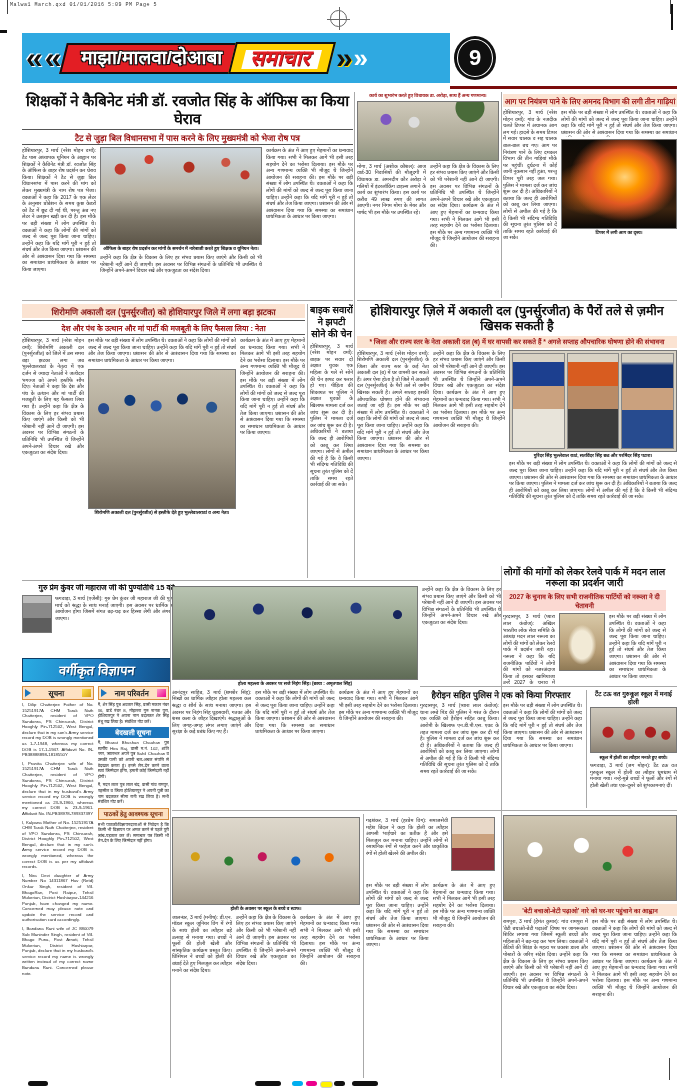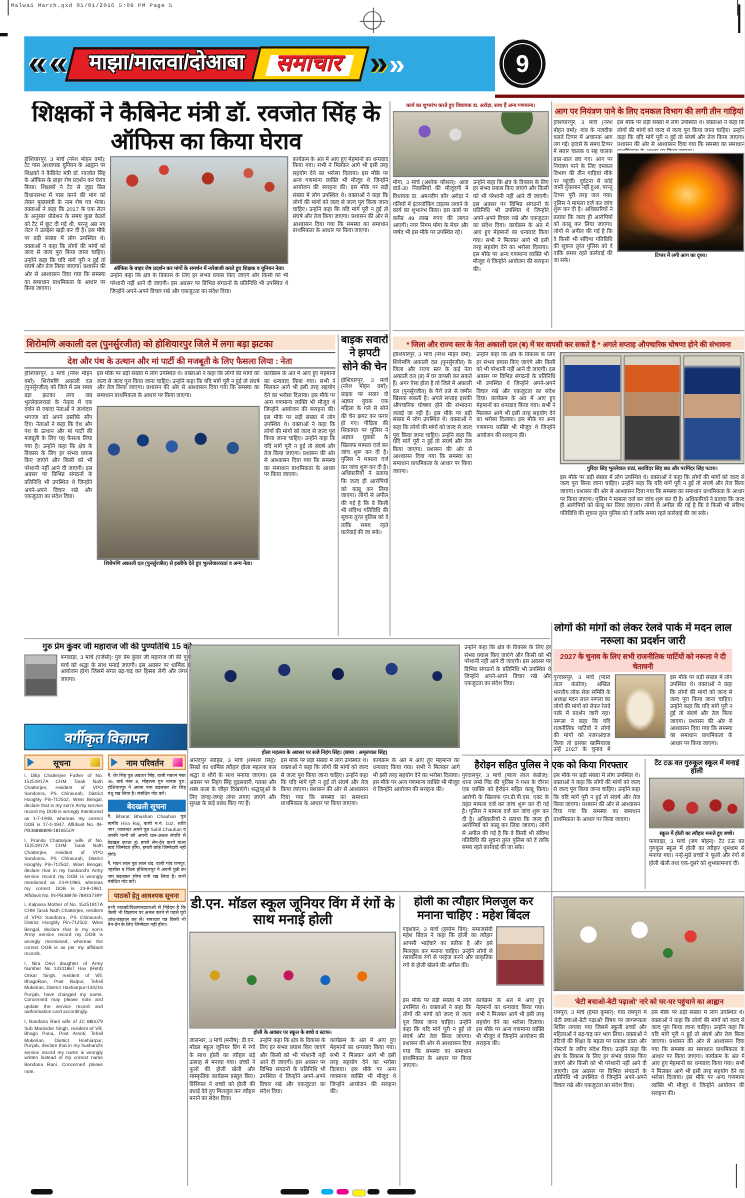--- a/index.html
+++ b/index.html
@@ -41,27 +41,27 @@
   .dotblue{width:5px;height:5px;border-radius:50%;background:#2fa9e1;}
   .dotpink{width:6px;height:6px;border-radius:50%;background:#ec008c;}
   .pagecircle{flex:0 0 42px;margin-left:4px;background:#101010;border-radius:50%;height:44px;align-self:center;
         display:flex;align-items:center;justify-content:center;position:relative;}
   .pagecircle:before{content:"";position:absolute;inset:3px;border:1px solid #fff;border-radius:50%;}
   .pagenum{color:#fff;font-size:22px;font-weight:bold;}
   .redrule{position:absolute;left:450px;top:86px;width:227px;height:3px;background:#7b0c0c;}
   
   .art{position:absolute;overflow:hidden;}
   .hx{font-weight:bold;text-align:center;color:#0d0d0d;line-height:1.18;}
-  .h17{font-size:21px;} .h14{font-size:13.5px;} .h13{font-size:12.5px;} .h12{font-size:11.5px;}
+  .h17{font-size:15px;} .h14{font-size:13.5px;} .h13{font-size:12.5px;} .h12{font-size:11.5px;}
   .h11{font-size:10.5px;} .h10{font-size:9.5px;} .h9{font-size:8.6px;} .h8{font-size:7.6px;} .h7{font-size:6.4px;}
   .sub{font-size:8.4px;font-weight:bold;color:#9b1313;text-align:center;
        border-top:1px solid #555;border-bottom:1px solid #555;padding:1.5px 0;margin:2px 0;}
   .sub-peach{background:#fbe3d2;border-top:none;border-bottom:none;}
   .sub-sm{font-size:6.6px;}
-  .kicker{background:#fbe3d2;color:#8b1a1a;font-weight:bold;font-size:8.4px;padding:1.5px 2px;margin-bottom:1px;}
+  .kicker{background:#fbe3d2;color:#8b1a1a;font-weight:bold;font-size:8.4px;text-align:center;padding:1.5px 2px;margin-bottom:1px;}
   .cols{display:flex;gap:4px;}
   .bt{font-size:5px;line-height:1.32;text-align:justify;color:#1d1d1d;overflow:hidden;}
   .cap{font-size:4.7px;font-weight:bold;text-align:center;line-height:1.25;color:#111;margin-top:1px;}
   .vline{position:absolute;width:1px;background:#a8a8a8;}
   .hline{position:absolute;height:1px;background:#a8a8a8;}
   
   .ph{position:relative;overflow:hidden;border:1px solid #777;}
   .ph-protest{background:
      radial-gradient(circle at 12% 22%,#c0392b 0 5px,rgba(0,0,0,0) 6px),
      radial-gradient(circle at 30% 12%,#d04030 0 4px,rgba(0,0,0,0) 5px),
@@ -165,20 +165,21 @@
       <span class="mh-chev3">»</span>
     </div>
     <div class="pagecircle">
       <span class="pagenum">9</span>
     </div>
   </div>
   <div class="redrule"></div>
 
   <div class="art" style="left:22px;top:92px;width:331px;height:206px">
     <div class="hx h17">शिक्षकों ने कैबिनेट मंत्री डॉ. रवजोत सिंह के ऑफिस का किया घेराव</div>
+    <div class="sub">टैट से जुड़ा बिल विधानसभा में पास करने के लिए मुख्यमंत्री को भेजा रोष पत्र</div>
     <div class="cols" style="height:148px">
       <div class="bt" style="flex:0 0 74px"><span>होशियारपुर, 3 मार्च (नरेश मोहन वर्मा): टैट पास अध्यापक यूनियन के आह्वान पर शिक्षकों ने कैबिनेट मंत्री डॉ. रवजोत सिंह के ऑफिस के बाहर रोष प्रदर्शन कर घेराव किया। शिक्षकों ने टैट से जुड़ा बिल विधानसभा में पास करने की मांग को लेकर मुख्यमंत्री के नाम रोष पत्र भेजा। वक्ताओं ने कहा कि 2017 के एक लेटर के अनुसार प्रोबेशन के समय कुछ केडरों को टैट में छूट दी गई थी, परन्तु अब नए लेटर ने उलझन खड़ी कर दी है।</span> <span>इस मौके पर बड़ी संख्या में लोग उपस्थित थे। वक्ताओं ने कहा कि लोगों की मांगों को जल्द से जल्द पूरा किया जाना चाहिए। उन्होंने कहा कि यदि मांगें पूरी न हुईं तो संघर्ष और तेज किया जाएगा। प्रशासन की ओर से आश्वासन दिया गया कि समस्या का समाधान प्राथमिकता के आधार पर किया जाएगा।</span></div>
       <div style="flex:0 0 162px">
         <div class="ph ph-protest" style="height:96px"></div>
         <div class="cap">ऑफिस के बाहर रोष प्रदर्शन कर मांगों के समर्थन में नारेबाजी करते हुए शिक्षक व यूनियन नेता।</div>
         <div class="bt" style="margin-top:2px;height:36px"><span>उन्होंने कहा कि क्षेत्र के विकास के लिए हर संभव प्रयास किए जाएंगे और किसी को भी परेशानी नहीं आने दी जाएगी। इस अवसर पर विभिन्न संगठनों के प्रतिनिधि भी उपस्थित थे जिन्होंने अपने-अपने विचार रखे और एकजुटता का संदेश दिया।</span></div>
       </div>
       <div class="bt" style="flex:1"><span>कार्यक्रम के अंत में आए हुए मेहमानों का धन्यवाद किया गया। सभी ने मिलकर आगे भी इसी तरह सहयोग देने का भरोसा दिलाया। इस मौके पर अन्य गणमान्य व्यक्ति भी मौजूद थे जिन्होंने आयोजन की सराहना की।</span> <span>इस मौके पर बड़ी संख्या में लोग उपस्थित थे। वक्ताओं ने कहा कि लोगों की मांगों को जल्द से जल्द पूरा किया जाना चाहिए। उन्होंने कहा कि यदि मांगें पूरी न हुईं तो संघर्ष और तेज किया जाएगा। प्रशासन की ओर से आश्वासन दिया गया कि समस्या का समाधान प्राथमिकता के आधार पर किया जाएगा।</span></div>
     </div>
   </div>
@@ -186,21 +187,21 @@
   <div class="art" style="left:357px;top:92px;width:142px;height:206px">
     <div class="cap" style="color:#9b1313">कार्य का शुभारंभ करते हुए विधायक डा. अरोड़ा, साथ हैं अन्य गणमान्य।</div>
     <div class="ph ph-street" style="height:58px;margin:2px 0"></div>
     <div class="cols" style="height:104px">
       <div class="bt" style="flex:1"><span>मोगा, 3 मार्च (अशोक कौशल): आज वार्ड-30 निवासियों की मौजूदगी में विधायक डा. अमनदीप कौर अरोड़ा ने गलियों में इंटरलॉकिंग टाइल्स लगाने के कार्य का शुभारंभ किया। इस कार्य पर करीब 49 लाख रुपए की लागत आएगी। नगर निगम मोगा के मेयर और पार्षद भी इस मौके पर उपस्थित रहे।</span></div>
       <div class="bt" style="flex:1"><span>उन्होंने कहा कि क्षेत्र के विकास के लिए हर संभव प्रयास किए जाएंगे और किसी को भी परेशानी नहीं आने दी जाएगी। इस अवसर पर विभिन्न संगठनों के प्रतिनिधि भी उपस्थित थे जिन्होंने अपने-अपने विचार रखे और एकजुटता का संदेश दिया।</span> <span>कार्यक्रम के अंत में आए हुए मेहमानों का धन्यवाद किया गया। सभी ने मिलकर आगे भी इसी तरह सहयोग देने का भरोसा दिलाया। इस मौके पर अन्य गणमान्य व्यक्ति भी मौजूद थे जिन्होंने आयोजन की सराहना की।</span></div>
     </div>
   </div>
 
   <div class="art" style="left:503px;top:92px;width:174px;height:206px">
-    <div class="sub sub-peach" style="font-size:7.4px">आग पर नियंत्रण पाने के लिए दमकल विभाग की लगी तीन गाड़ियां</div>
+    <div class="sub sub-peach" style="font-size:7.4px">आग पर नियंत्रण पाने के लिए अमनद विभाग की लगी तीन गाड़ियां</div>
     <div class="cols" style="height:146px">
       <div class="bt" style="flex:0 0 54px"><span>होशियारपुर, 3 मार्च (नरेश मोहन वर्मा): गांव के नजदीक चलते टिप्पर में अचानक आग लग गई। हादसे के समय टिप्पर में सवार चालक व सह चालक बाल-बाल बच गए। आग पर नियंत्रण पाने के लिए दमकल विभाग की तीन गाड़ियां मौके पर पहुंचीं। दुर्घटना में कोई जानी नुकसान नहीं हुआ, परन्तु टिप्पर पूरी तरह जल गया।</span> <span>पुलिस ने मामला दर्ज कर जांच शुरू कर दी है। अधिकारियों ने बताया कि जल्द ही आरोपियों को काबू कर लिया जाएगा। लोगों से अपील की गई है कि वे किसी भी संदिग्ध गतिविधि की सूचना तुरंत पुलिस को दें ताकि समय रहते कार्रवाई की जा सके।</span></div>
       <div style="flex:1">
         <div class="bt" style="height:28px"><span>इस मौके पर बड़ी संख्या में लोग उपस्थित थे। वक्ताओं ने कहा कि लोगों की मांगों को जल्द से जल्द पूरा किया जाना चाहिए। उन्होंने कहा कि यदि मांगें पूरी न हुईं तो संघर्ष और तेज किया जाएगा। प्रशासन की ओर से आश्वासन दिया गया कि समस्या का समाधान प्राथमिकता के आधार पर किया जाएगा।</span></div>
         <div class="ph ph-fire" style="height:88px;margin-top:2px"></div>
         <div class="cap">टिप्पर में लगी आग का दृश्य।</div>
       </div>
     </div>
   </div>
 
@@ -222,20 +223,21 @@
   </div>
 
   <div class="vline" style="left:307px;top:304px;height:274px"></div>
 
   <div class="art" style="left:310px;top:304px;width:43px;height:274px">
     <div class="hx h10" style="line-height:1.25">बाइक सवारों ने झपटी सोने की चेन</div>
     <div class="bt" style="margin-top:3px;height:200px"><span>होशियारपुर, 3 मार्च (नरेश मोहन वर्मा): बाइक पर सवार दो अज्ञात युवक एक महिला के गले से सोने की चेन झपट कर फरार हो गए। पीड़िता की शिकायत पर पुलिस ने अज्ञात युवकों के खिलाफ मामला दर्ज कर जांच शुरू कर दी है।</span> <span>पुलिस ने मामला दर्ज कर जांच शुरू कर दी है। अधिकारियों ने बताया कि जल्द ही आरोपियों को काबू कर लिया जाएगा। लोगों से अपील की गई है कि वे किसी भी संदिग्ध गतिविधि की सूचना तुरंत पुलिस को दें ताकि समय रहते कार्रवाई की जा सके।</span></div>
   </div>
 
   <div class="art" style="left:357px;top:304px;width:320px;height:274px">
+    <div class="hx h13">होशियारपुर ज़िले में अकाली दल (पुनर्सुरजीत) के पैरों तले से ज़मीन खिसक सकती है</div>
     <div class="sub sub-peach sub-sm">* जिला और राज्य स्तर के नेता अकाली दल (ब) में घर वापसी कर सकते हैं * अगले सप्ताह औपचारिक घोषणा होने की संभावना</div>
     <div class="cols" style="height:224px">
       <div class="bt" style="flex:0 0 72px"><span>होशियारपुर, 3 मार्च (नरेश मोहन वर्मा): शिरोमणि अकाली दल (पुनर्सुरजीत) के जिला और राज्य स्तर के कई नेता अकाली दल (ब) में घर वापसी कर सकते हैं। अगर ऐसा होता है तो जिले में अकाली दल (पुनर्सुरजीत) के पैरों तले से जमीन खिसक सकती है। अगले सप्ताह इसकी औपचारिक घोषणा होने की संभावना जताई जा रही है।</span> <span>इस मौके पर बड़ी संख्या में लोग उपस्थित थे। वक्ताओं ने कहा कि लोगों की मांगों को जल्द से जल्द पूरा किया जाना चाहिए। उन्होंने कहा कि यदि मांगें पूरी न हुईं तो संघर्ष और तेज किया जाएगा। प्रशासन की ओर से आश्वासन दिया गया कि समस्या का समाधान प्राथमिकता के आधार पर किया जाएगा।</span></div>
       <div class="bt" style="flex:0 0 72px"><span>उन्होंने कहा कि क्षेत्र के विकास के लिए हर संभव प्रयास किए जाएंगे और किसी को भी परेशानी नहीं आने दी जाएगी। इस अवसर पर विभिन्न संगठनों के प्रतिनिधि भी उपस्थित थे जिन्होंने अपने-अपने विचार रखे और एकजुटता का संदेश दिया।</span> <span>कार्यक्रम के अंत में आए हुए मेहमानों का धन्यवाद किया गया। सभी ने मिलकर आगे भी इसी तरह सहयोग देने का भरोसा दिलाया। इस मौके पर अन्य गणमान्य व्यक्ति भी मौजूद थे जिन्होंने आयोजन की सराहना की।</span></div>
       <div style="flex:1">
         <div class="ph ph-trio" style="height:96px">
           <div class="ptr ptr1"></div>
           <div class="ptr ptr2"></div>
           <div class="ptr ptr3"></div>
         </div>
@@ -335,34 +337,32 @@
   <div class="art" style="left:590px;top:690px;width:87px;height:118px">
     <div class="hx h7">टैंट टऊ वत गुरुकूल स्कूल में मनाई होली</div>
     <div class="ph ph-kidsred" style="height:44px;margin:2px 0"></div>
     <div class="cap">स्कूल में होली का त्यौहार मनाते हुए बच्चे।</div>
     <div class="bt" style="height:48px;margin-top:1px"><span>फगवाड़ा, 3 मार्च (जग मोहन): टैंट टऊ वत गुरुकूल स्कूल में होली का त्यौहार धूमधाम से मनाया गया। नन्हे-मुन्ने बच्चों ने फूलों और रंगों से होली खेली तथा एक-दूसरे को शुभकामनाएं दीं।</span></div>
   </div>
 
   <div class="hline" style="left:172px;top:810px;width:505px"></div>
 
   <div class="art" style="left:172px;top:814px;width:188px;height:264px">
-    <div class="hx h13">डी.एन. मॉडल स्कूल जूनियर विंग में रंगों के साथ मनाई होली</div>
     <div class="ph ph-school" style="height:86px;margin:3px 0 1px"></div>
     <div class="cap">होली के अवसर पर स्कूल के बच्चे व स्टाफ।</div>
     <div class="cols" style="height:132px;margin-top:2px">
       <div class="bt" style="flex:1"><span>जालन्धर, 3 मार्च (मनीष): डी.एन. मॉडल स्कूल जूनियर विंग में रंगों के साथ होली का त्यौहार बड़े उत्साह से मनाया गया। बच्चों ने फूलों की होली खेली और सांस्कृतिक कार्यक्रम प्रस्तुत किए। प्रिंसिपल ने बच्चों को होली की बधाई देते हुए मिलजुल कर त्यौहार मनाने का संदेश दिया।</span></div>
       <div class="bt" style="flex:1"><span>उन्होंने कहा कि क्षेत्र के विकास के लिए हर संभव प्रयास किए जाएंगे और किसी को भी परेशानी नहीं आने दी जाएगी। इस अवसर पर विभिन्न संगठनों के प्रतिनिधि भी उपस्थित थे जिन्होंने अपने-अपने विचार रखे और एकजुटता का संदेश दिया।</span></div>
       <div class="bt" style="flex:1"><span>कार्यक्रम के अंत में आए हुए मेहमानों का धन्यवाद किया गया। सभी ने मिलकर आगे भी इसी तरह सहयोग देने का भरोसा दिलाया। इस मौके पर अन्य गणमान्य व्यक्ति भी मौजूद थे जिन्होंने आयोजन की सराहना की।</span></div>
     </div>
   </div>
 
   <div class="vline" style="left:363px;top:814px;height:264px"></div>
 
   <div class="art" style="left:366px;top:814px;width:129px;height:264px">
-    <div class="hx h11">होली का त्यौहार मिलजुल कर मनाना चाहिए : महेश बिंदल</div>
     <div style="display:flex;gap:3px;margin-top:3px">
       <div class="bt" style="flex:1;height:62px"><span>गढ़शंकर, 3 मार्च (हरप्रेम विग): समाजसेवी महेश बिंदल ने कहा कि होली का त्यौहार आपसी भाईचारे का प्रतीक है और इसे मिलजुल कर मनाना चाहिए। उन्होंने लोगों से रसायनिक रंगों से परहेज करने और प्राकृतिक रंगों से होली खेलने की अपील की।</span></div>
       <div class="ph ph-portrait" style="flex:0 0 42px;height:52px"></div>
     </div>
     <div class="cols" style="height:146px;margin-top:3px">
       <div class="bt" style="flex:1"><span>इस मौके पर बड़ी संख्या में लोग उपस्थित थे। वक्ताओं ने कहा कि लोगों की मांगों को जल्द से जल्द पूरा किया जाना चाहिए। उन्होंने कहा कि यदि मांगें पूरी न हुईं तो संघर्ष और तेज किया जाएगा। प्रशासन की ओर से आश्वासन दिया गया कि समस्या का समाधान प्राथमिकता के आधार पर किया जाएगा।</span></div>
       <div class="bt" style="flex:1"><span>कार्यक्रम के अंत में आए हुए मेहमानों का धन्यवाद किया गया। सभी ने मिलकर आगे भी इसी तरह सहयोग देने का भरोसा दिलाया। इस मौके पर अन्य गणमान्य व्यक्ति भी मौजूद थे जिन्होंने आयोजन की सराहना की।</span></div>
     </div>
   </div>
 

